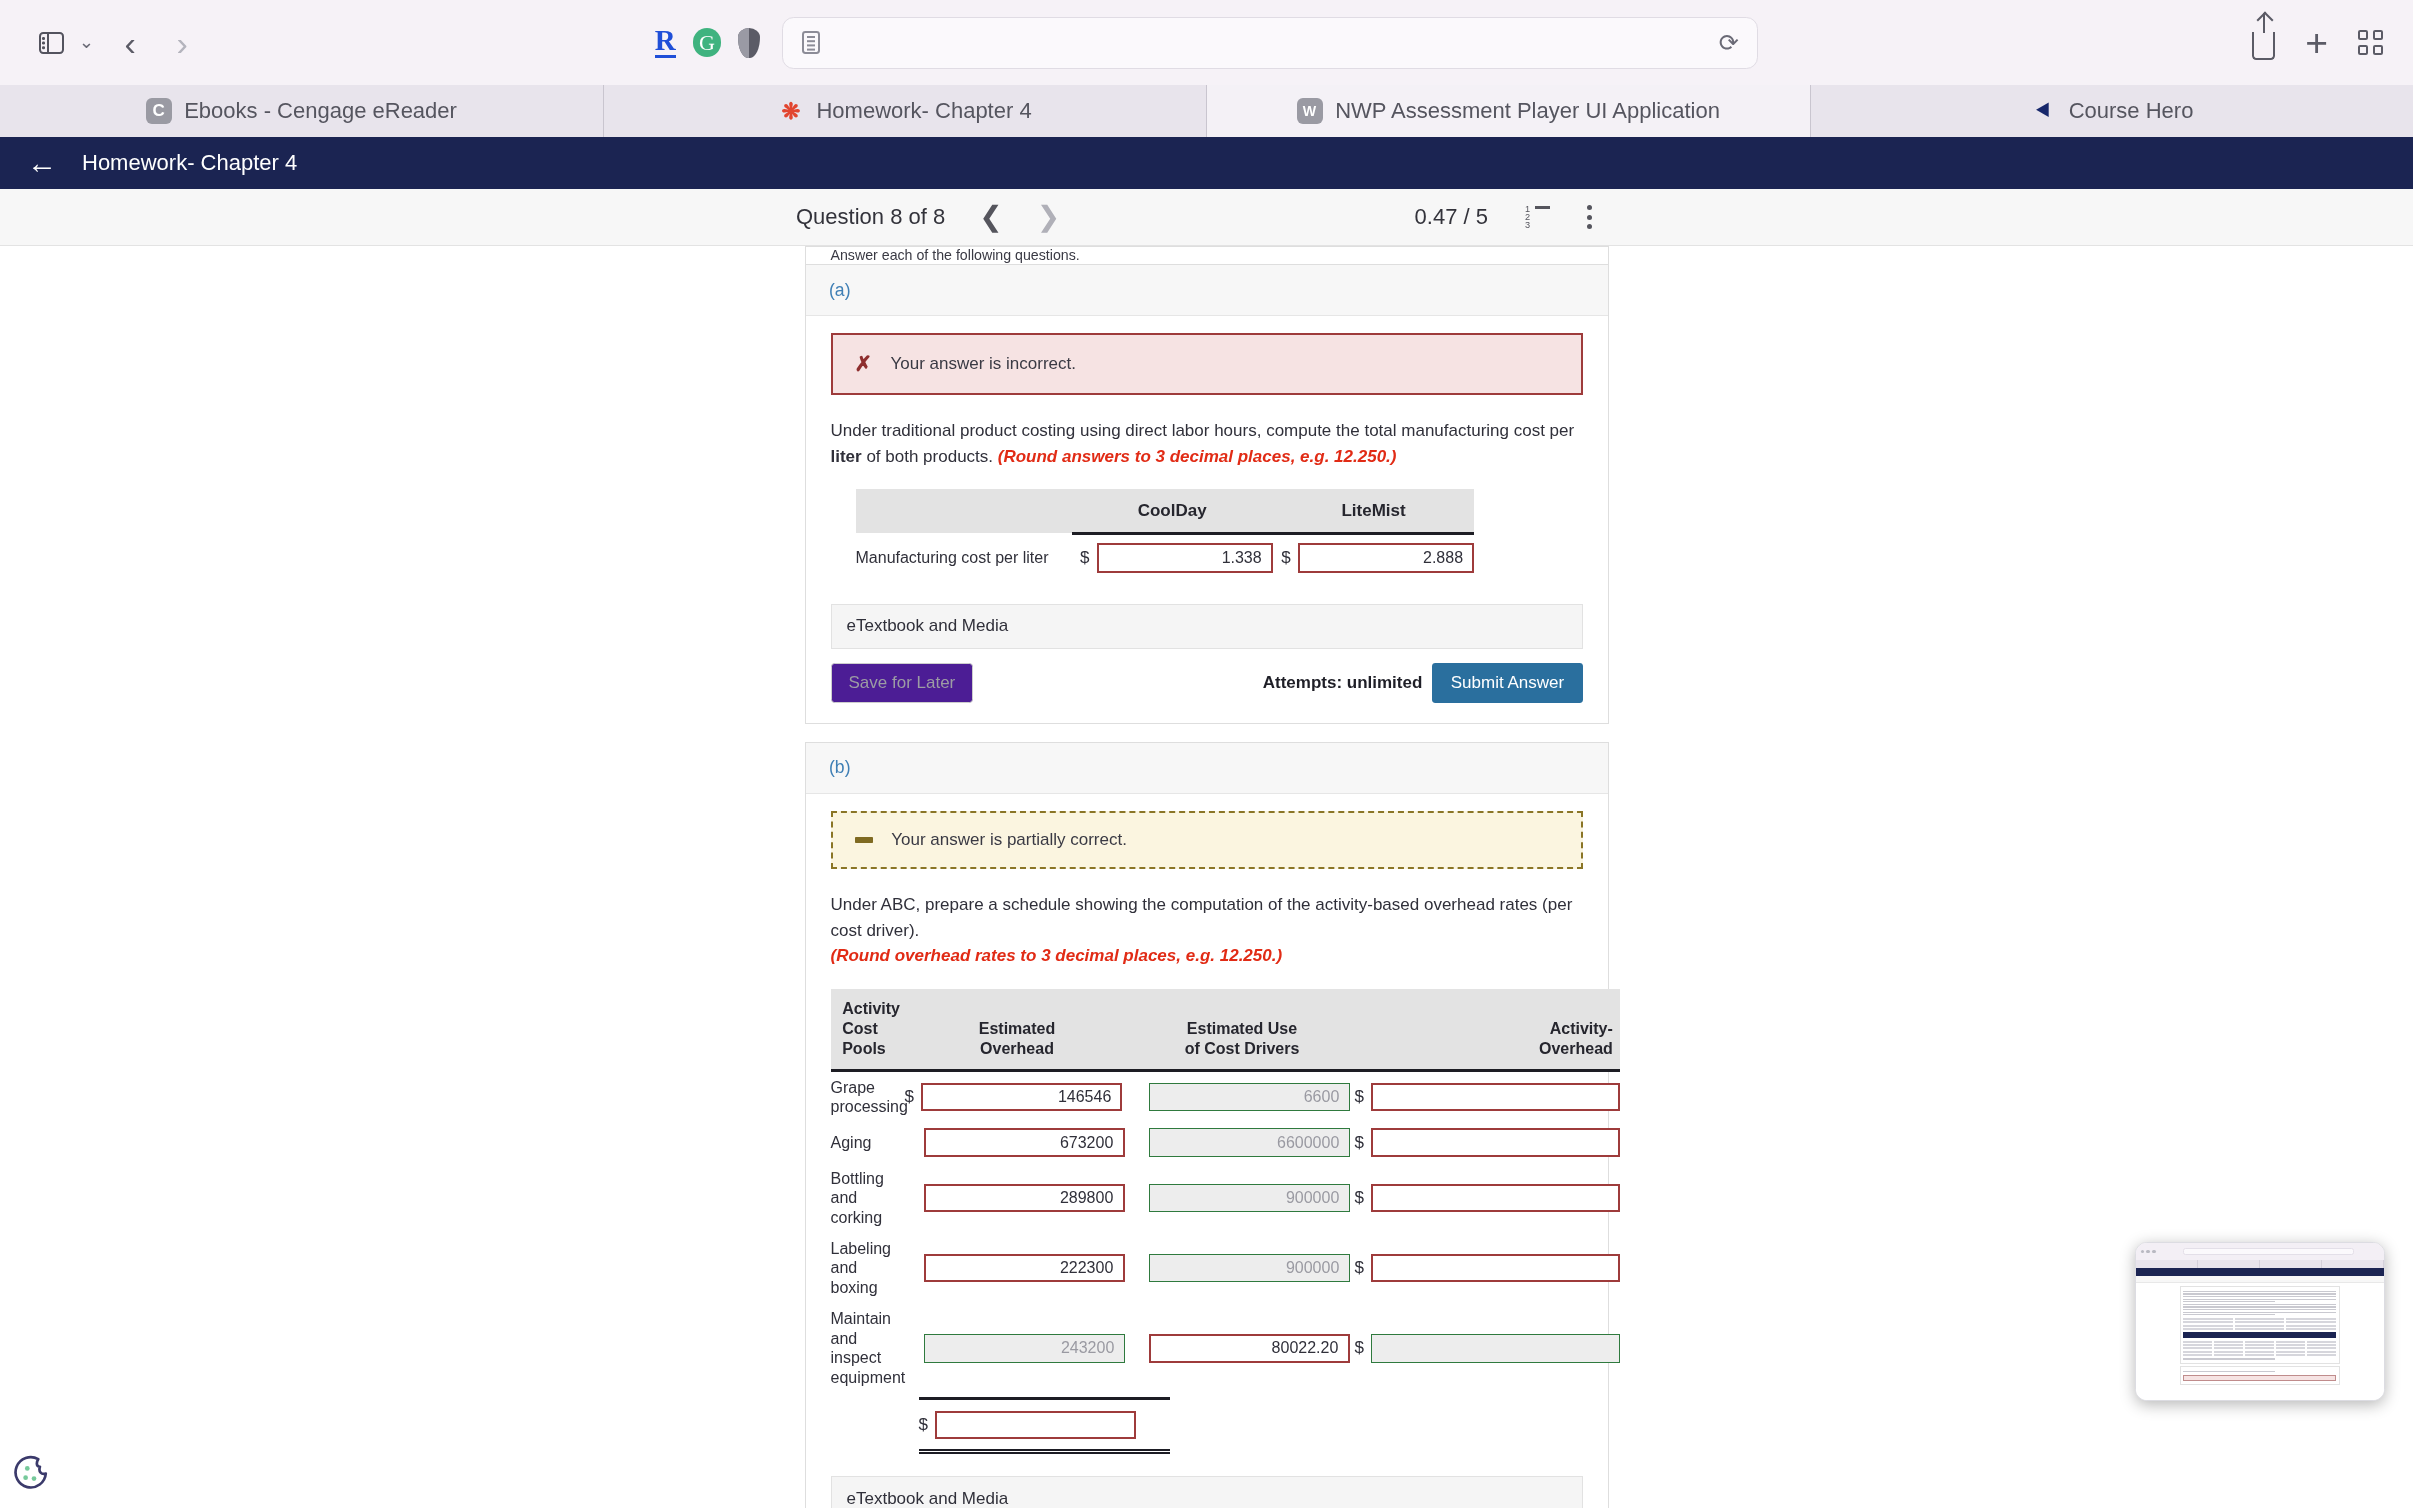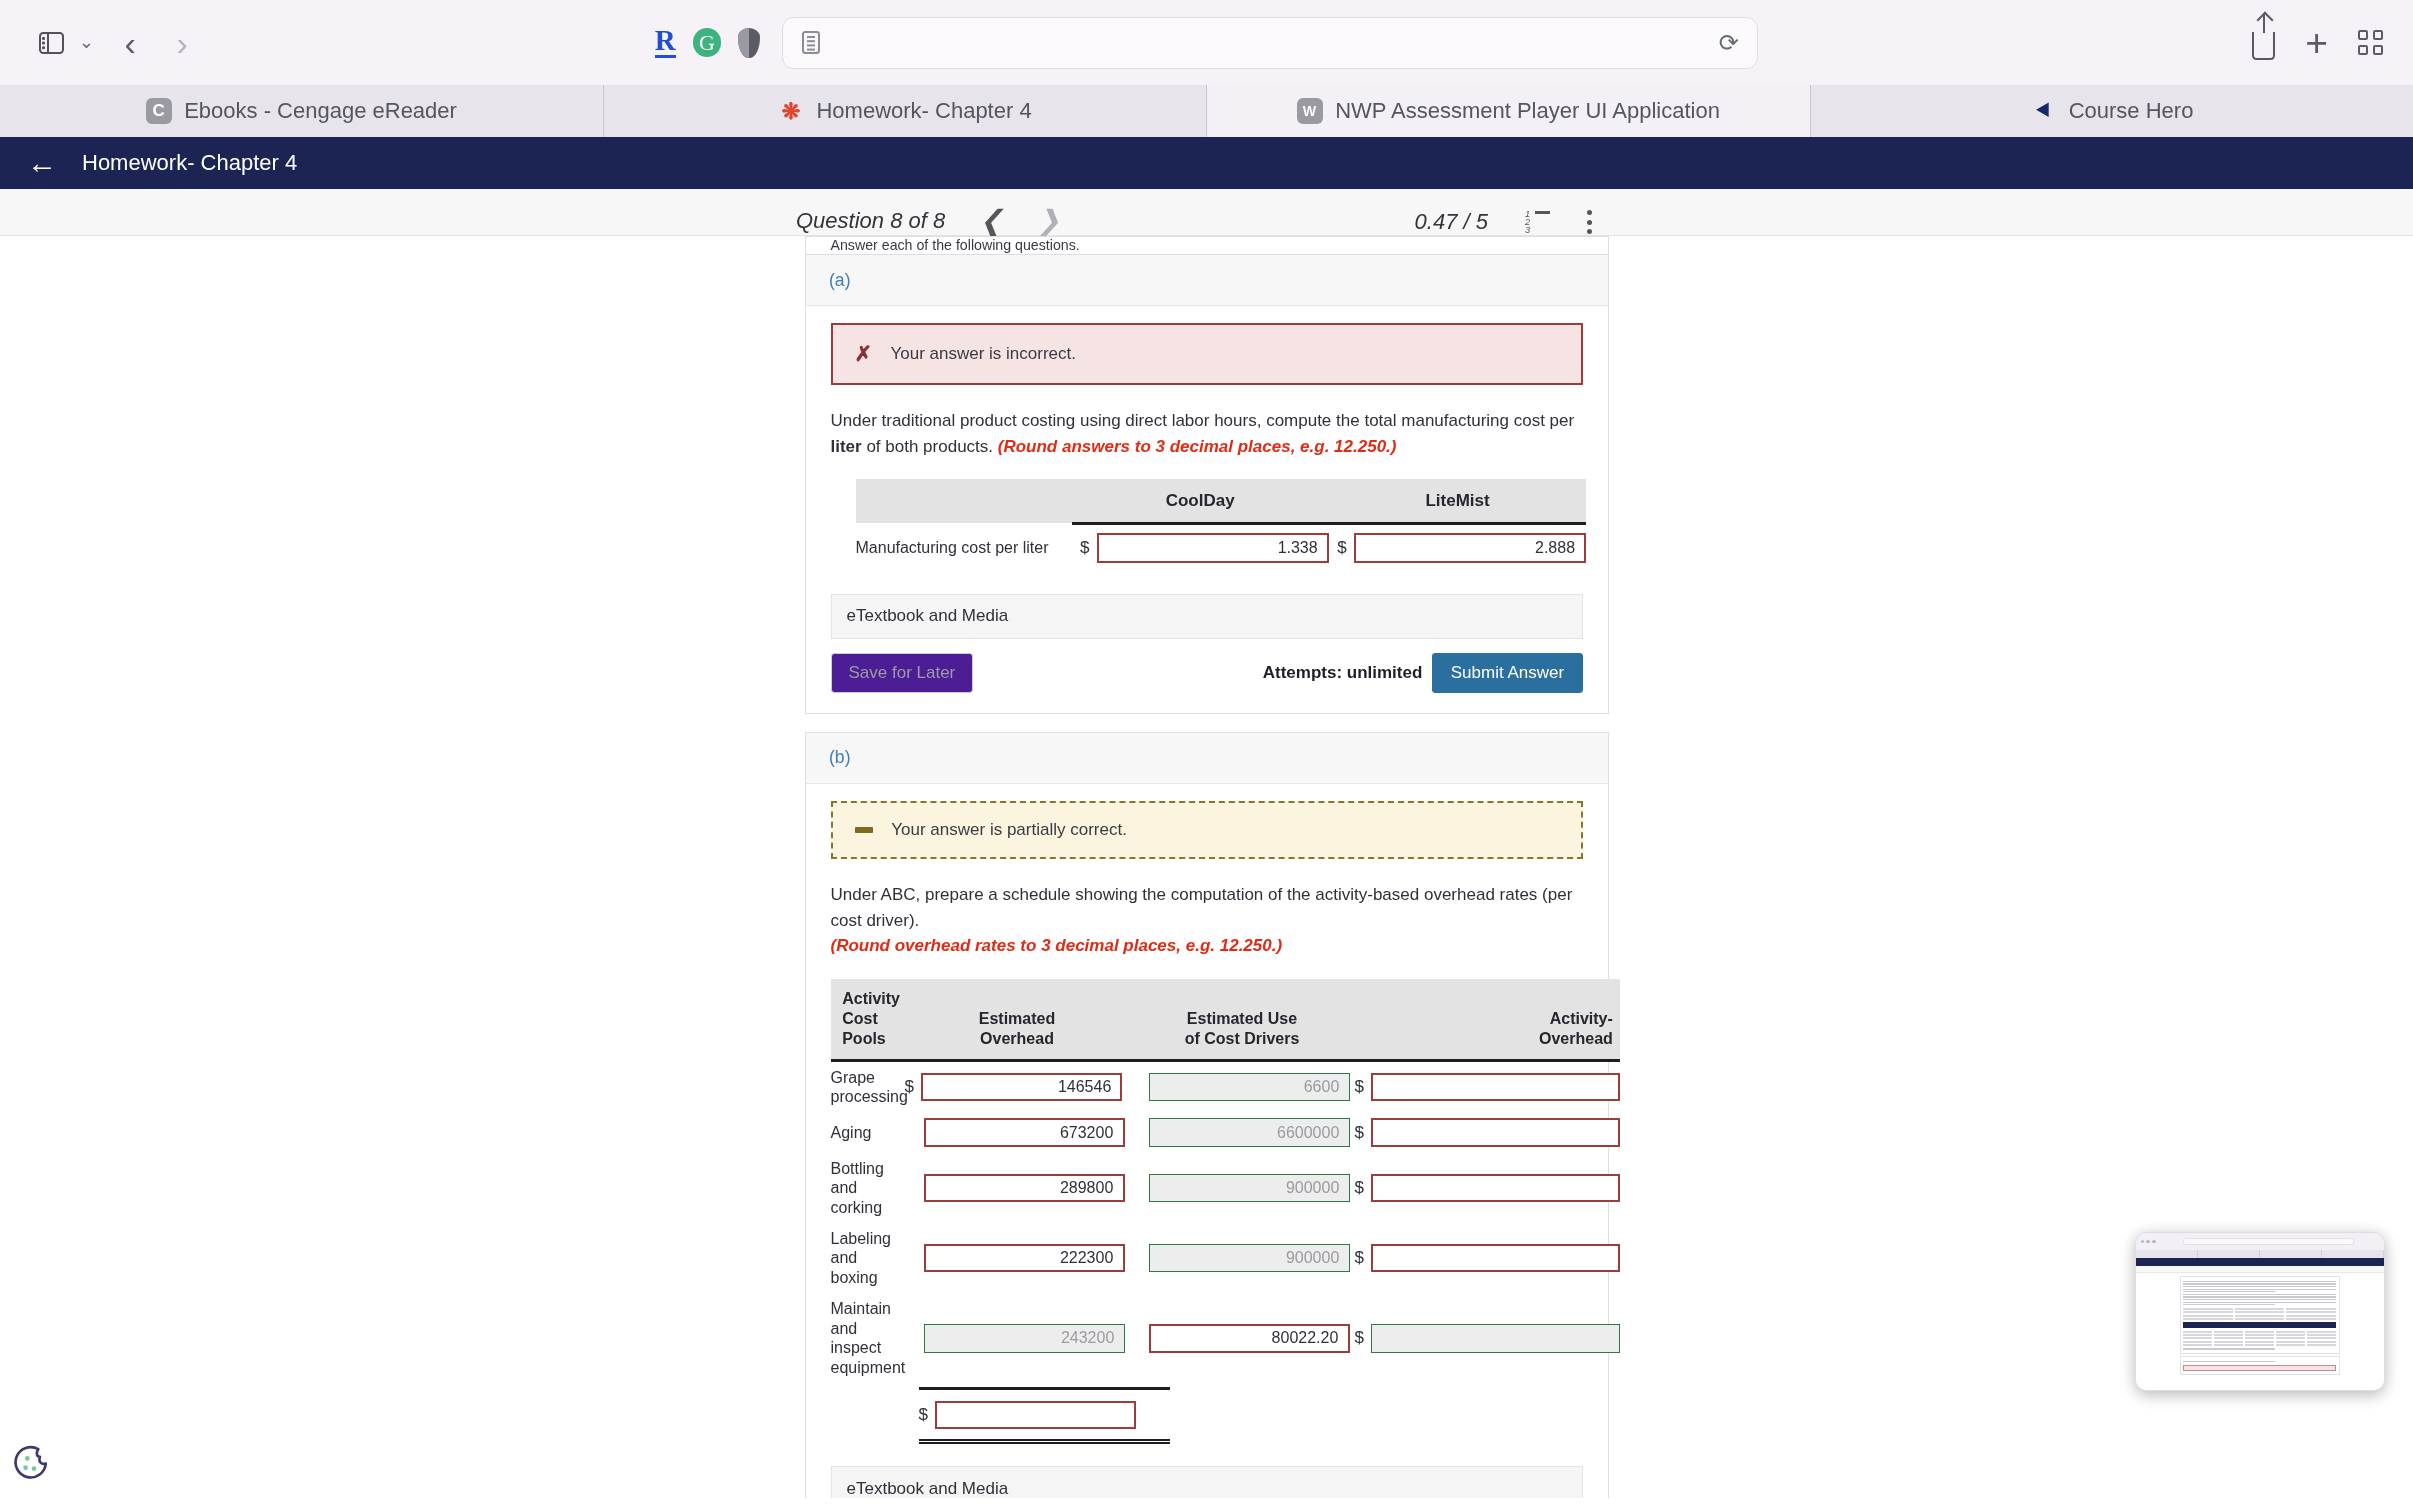--- a/index.html
+++ b/index.html
@@ -183,25 +183,24 @@
     height: 52px; background: #1b2452;
     display: flex; align-items: center; gap: 25px;
     padding-left: 27px;
     color: #ffffff;
   }
   .back-arrow { font-size: 30px; line-height: 1; font-weight: 300; }
   .app-title { font-size: 22px; }
 
   
   .q-toolbar {
-    height: 47px; background: #f7f7f7;
+    height: 57px; background: #f7f7f7;
     border-bottom: 0.8px solid #e3e3e3;
-    display: flex; align-items: flex-end;
+    display: flex; align-items: center;
     position: relative;
-    font-style: italic;
   }
   .q-nav {
     display: flex; align-items: center; gap: 34px;
     margin-left: 796px;
   }
   .q-label { font-size: 22px; color: #33333b; }
   .q-chev { font-size: 28px; color: #55555d; line-height: 1; }
   .q-chev.next { color: #b0b0b8; }
   .q-right {
     margin-left: auto; margin-right: 821px;
@@ -293,21 +292,21 @@
     padding: 11.7px 8.4px 11px 8.4px;
     border-bottom: 3.4px solid #1d1d24;
   }
   table.tblA th.blank { background: #e3e3e3; border-bottom: none; min-width: 216px; }
   table.tblA td { padding: 8.4px 0 8.4px 0; font-size: 16px; color: #30303a; }
   .rowlabel { padding-right: 11.7px !important; }
   .money-cell { display: flex; align-items: center; gap: 7.5px; padding-left: 8.4px; }
   .dollar { font-size: 17px; color: #30303a; }
 
   .ansbox {
-    height: 30px; width: 232px;
+    height: 30px; width: 176px;
     border: 2.5px solid #9e3b3b;
     background: #ffffff;
     display: flex; align-items: center; justify-content: flex-end;
     padding-right: 9.2px;
     font-size: 16px; color: #30303a;
   }
 
   
   table.tblB { border-collapse: collapse; margin: 0; width: 788px; table-layout: fixed; }
   table.tblB th {

